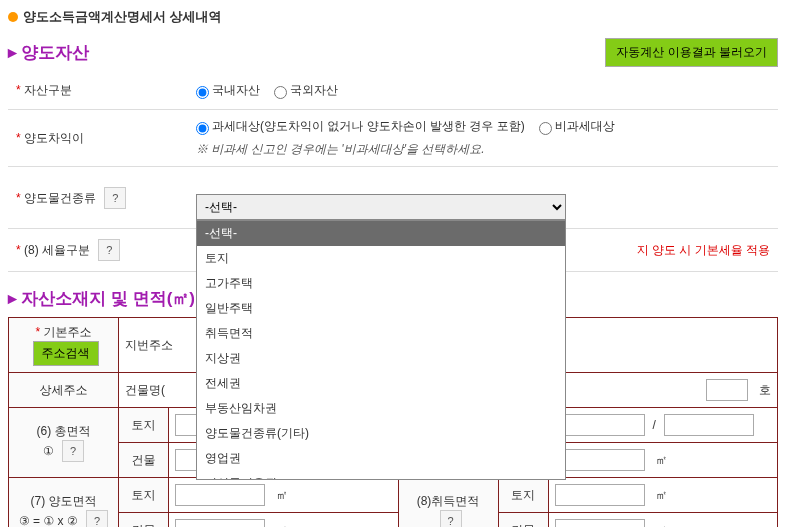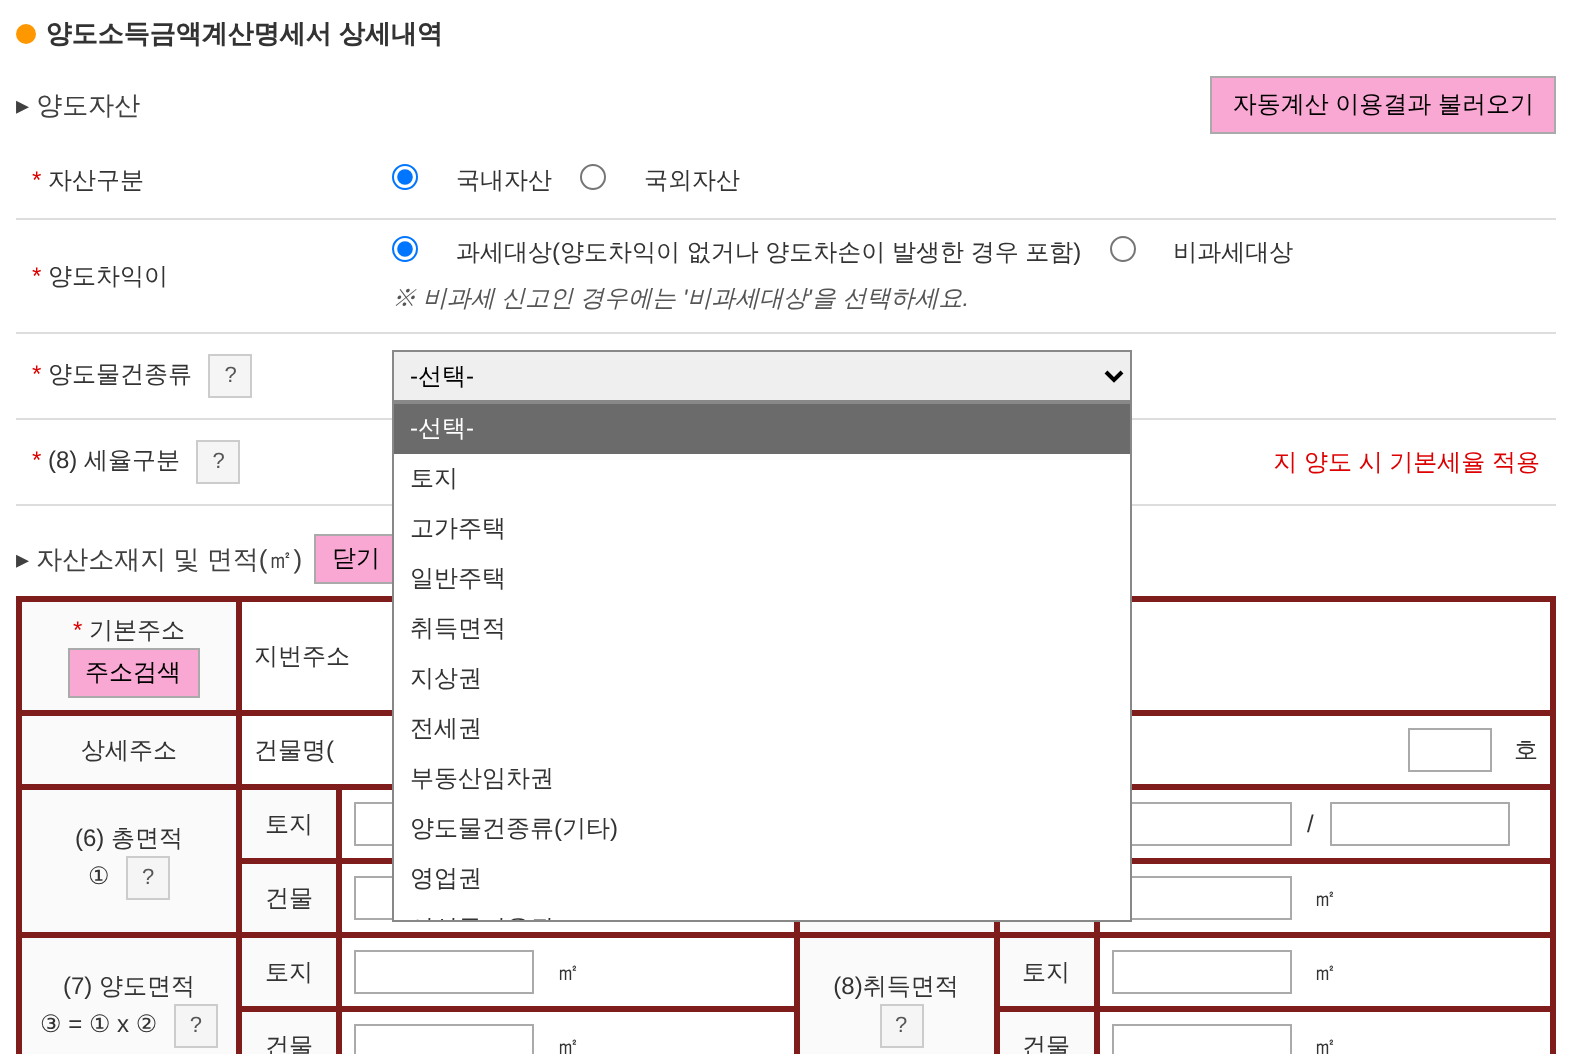--- a/index.html
+++ b/index.html
@@ -1,40 +1,40 @@
 <!DOCTYPE html>
 <html><head>
 <meta charset="utf-8">
 <style>
 * { box-sizing: border-box; margin: 0; padding: 0; }
 body { font-family: "Malgun Gothic", "맑은 고딕", sans-serif; font-size: 12px; color: #333; background: #fff; padding: 8px; width: 786px; }
 .section-title { font-size: 13px; font-weight: bold; margin-bottom: 12px; display: flex; align-items: center; }
 .section-title::before { content: ''; width: 10px; height: 10px; background: #ff9800; border-radius: 50%; margin-right: 5px; display: inline-block; }
 .sub-header { display: flex; align-items: center; justify-content: space-between; margin: 10px 0 5px 0; }
-.sub-title { color: #404040; font-weight: normal; font-size: 13px; cursor: pointer; }
+.sub-title { color: #a21caf; font-weight: bold; font-size: 17px; cursor: pointer; }
 .sub-title::before { content: '▸ '; }
 .right-text { font-size: 12px; color: #333; display: flex; align-items: center; gap: 6px; }
-.btn { background: #f9a8d4; border: 1px solid #aaa; padding: 5px 10px; cursor: pointer; font-size: 12px; }
+.btn { background: #84cc16; border: 1px solid #aaa; padding: 5px 10px; cursor: pointer; font-size: 12px; }
 .btn-small { padding: 3px 8px; }
 table.form-table { width: 100%; border-collapse: collapse; }
 table.form-table th { background: #fff; text-align: left; padding: 10px 8px; border-bottom: 1px solid #ddd; font-weight: normal; width: 180px; vertical-align: middle; }
 table.form-table td { padding: 8px; border-bottom: 1px solid #ddd; vertical-align: middle; }
 .req::before { content: '* '; color: #d00; }
 .help-btn { display: inline-flex; align-items: center; justify-content: center; width: 22px; height: 22px; border: 1px solid #ccc; background: #f5f5f5; cursor: pointer; margin-left: 5px; font-size: 11px; color: #555; }
 .radio-group { display: flex; align-items: center; gap: 14px; }
-.radio-group label { display: flex; align-items: flex-start; gap: 19px; }
+.radio-group label { display: flex; align-items: flex-end; gap: 3px; }
 .note { color: #555; margin-top: 6px; font-style: italic; }
 .warn { color: #d00; margin-left: 32px; }
-.select-wrap { position: relative; display: inline-block; }
+.select-wrap { position: relative; display: inline-block; margin-top: 19px; }
 select.main-select { width: 370px; height: 26px; border: 1px solid #888; padding: 2px 4px; font-size: 12px; }
 .dropdown-list { position: absolute; top: 26px; left: 0; width: 370px; max-height: 260px; overflow-y: auto; border: 1px solid #888; background: #fff; z-index: 100; }
 .dropdown-list .opt { padding: 4px 8px; font-size: 12px; cursor: pointer; }
 .dropdown-list .opt.sel { background: #6b6b6b; color: #fff; }
 .area-table { width: 100%; border-collapse: collapse; }
-.area-table th, .area-table td { border: 3px solid #7f1d1d; padding: 6px 6px; font-size: 12px; vertical-align: middle; }
+.area-table th, .area-table td { border: 1px solid #7f1d1d; padding: 6px 6px; font-size: 12px; vertical-align: middle; }
 .area-table th { background: #fafafa; font-weight: normal; text-align: center; }
 .lbl-col { width: 100px; text-align: center; }
 .txt-input { border: 1px solid #aaa; height: 22px; padding: 0 4px; font-size: 12px; }
 .w40 { width: 42px; }
 .w80 { width: 90px; }
 .wlong { width: 370px; }
 .unit { margin-left: 3px; }
 .flex-row { display: flex; align-items: center; gap: 8px; }
 .close-row { display: flex; align-items: center; gap: 6px; margin: 14px 0 6px 0; }
 .x-mark { color: #888; font-size: 13px; }

